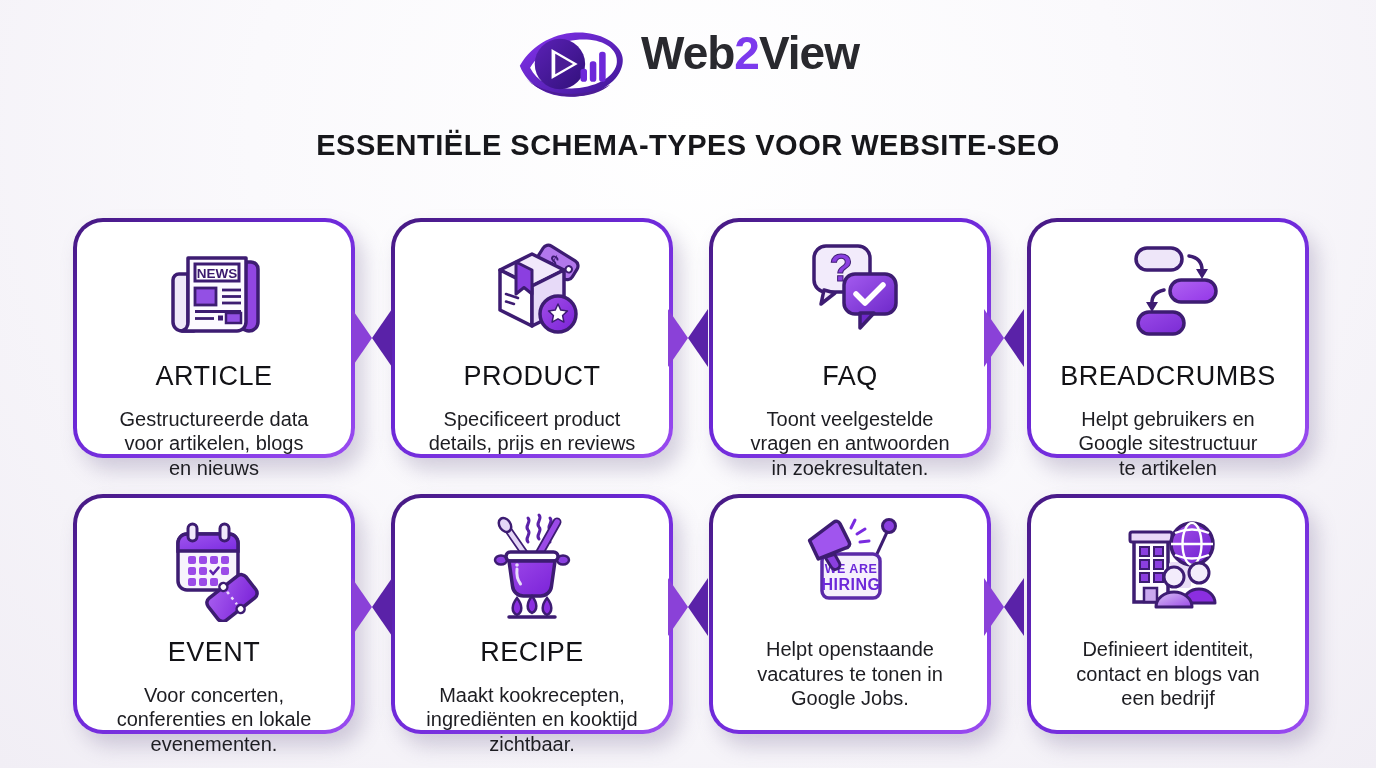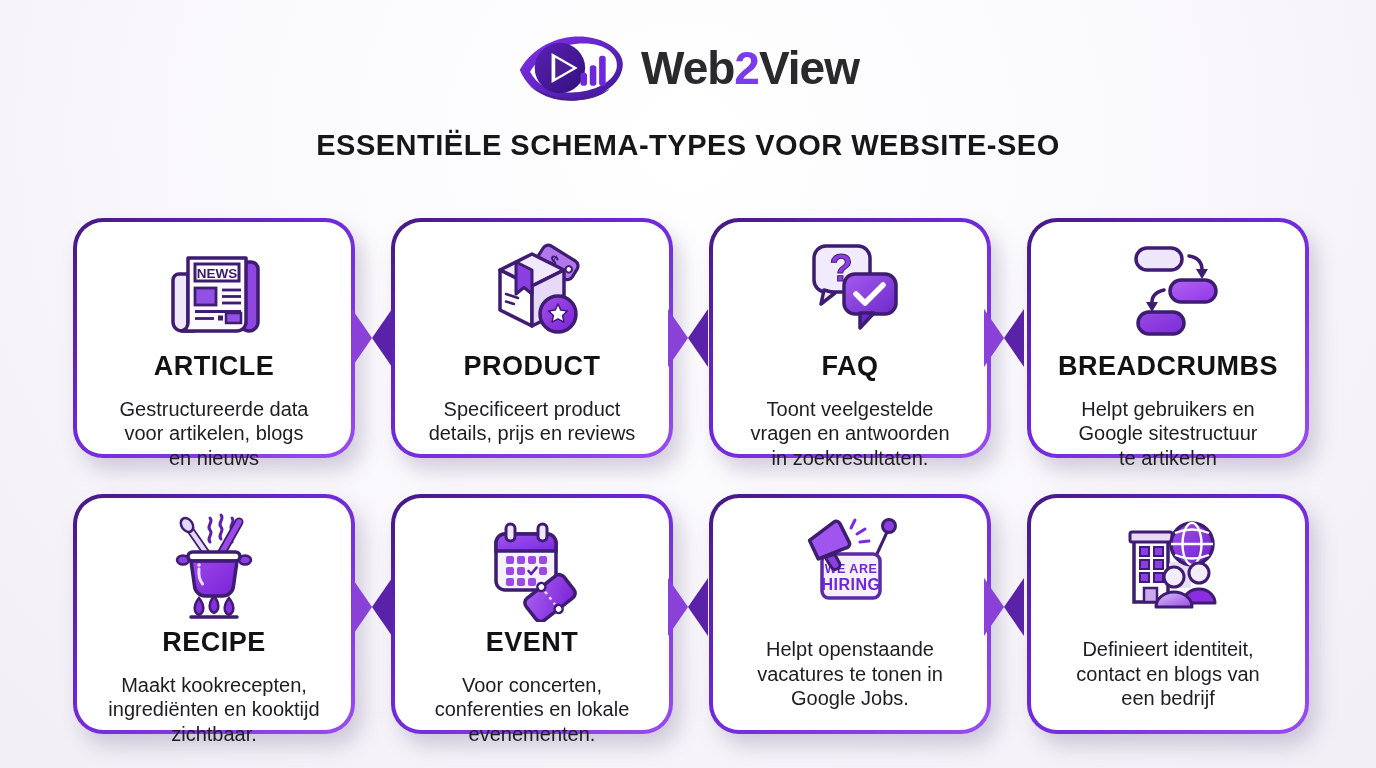--- a/index.html
+++ b/index.html
@@ -7,21 +7,21 @@
   body { font-family:"Liberation Sans", sans-serif; overflow:hidden; }
 
   .page {
     position:relative; width:1376px; height:768px;
     background: radial-gradient(ellipse at 50% 18%, #ffffff 0%, #faf9fc 45%, #f1eef5 100%);
   }
 
   
   .logo-row {
     position:absolute; top:26px; left:0; right:0; height:84px;
-    display:flex; justify-content:center; align-items:center; gap:12px;
+    display:flex; justify-content:center; gap:12px;
   }
   .logo-mark { width:112px; height:76px; }
   .logo-text { font-size:46px; font-weight:800; color:#29292e; letter-spacing:-1px; }
   .logo-text .accent { color:#7c3aed; }
 
   .title {
     position:absolute; top:129px; left:0; right:0;
     text-align:center; font-size:29px; font-weight:700;
     color:#17171b; letter-spacing:0.5px;
   }
@@ -37,22 +37,22 @@
     background:linear-gradient(140deg,#45197f 0%,#6d28d9 45%,#9a4cf0 100%);
     box-shadow:8px 12px 20px rgba(108,92,140,0.28);
   }
   .card-inner {
     width:100%; height:100%; border-radius:26px; background:#ffffff;
     display:flex; flex-direction:column; align-items:center; padding-top:12px;
   }
   .icon-wrap { height:112px; display:flex; align-items:center; justify-content:center; }
   .icon-wrap svg { width:112px; height:112px; }
   .card-title {
-    font-size:27px; font-weight:700; color:#121216; letter-spacing:0.5px;
-    margin-top:6px; line-height:1.1;
+    font-size:27px; font-weight:400; color:#121216; letter-spacing:0.5px;
+    margin-top:16px; line-height:1.1;
   }
   .card-desc {
     margin-top:15px; font-size:20px; line-height:1.23; color:#1d1d22;
     text-align:center; white-space:pre-line; max-width:262px;
   }
 
   
   .bowtie { position:absolute; width:40px; height:58px; }
   .bowtie svg { width:100%; height:100%; display:block; }
   .bt-1 { left:352px; top:309px; } .bt-2 { left:668px; top:309px; } .bt-3 { left:984px; top:309px; }
@@ -204,57 +204,20 @@
 Google sitestructuur
 te artikelen</p>
       </div>
     </section>
 
     <section class="card">
       <div class="card-inner">
         <div class="icon-wrap">
           <svg viewBox="0 0 112 112">
             <defs>
-              <linearGradient id="potG" x1="0" y1="0" x2="1" y2="1">
-                <stop offset="0" stop-color="#9b46e8"></stop>
-                  <stop offset="1" stop-color="#7a22d8"></stop>
-              </linearGradient>
-            </defs>
-            <path d="M52,8 c4,4 -4,8 0,12 c4,4 -4,8 0,12" fill="none" stroke="#5b21a8" stroke-width="3" stroke-linecap="round"></path>
-            <path d="M63,5 c4,4 -4,8 0,12 c4,4 -4,8 0,12" fill="none" stroke="#5b21a8" stroke-width="3" stroke-linecap="round"></path>
-            <path d="M74,8 c4,4 -4,8 0,12 c4,4 -4,8 0,12" fill="none" stroke="#5b21a8" stroke-width="3" stroke-linecap="round"></path>
-            <path d="M31,18 L49,44" stroke="#3d1c72" stroke-width="8" stroke-linecap="round"></path>
-            <path d="M31,18 L49,44" stroke="#e4d6f6" stroke-width="4.5" stroke-linecap="round"></path>
-            <ellipse cx="29" cy="15" rx="5.5" ry="7.5" transform="rotate(-35 29 15)" fill="#e4d6f6" stroke="#3d1c72" stroke-width="2.5"></ellipse>
-            <path d="M81,12 L63,44" stroke="#3d1c72" stroke-width="9" stroke-linecap="round"></path>
-            <path d="M81,12 L63,44" stroke="#9b4ae8" stroke-width="5.5" stroke-linecap="round"></path>
-            <ellipse cx="25" cy="50" rx="6" ry="4.5" fill="#8b3fe0" stroke="#3d1c72" stroke-width="2.5"></ellipse>
-            <ellipse cx="87" cy="50" rx="6" ry="4.5" fill="#8b3fe0" stroke="#3d1c72" stroke-width="2.5"></ellipse>
-            <rect x="30" y="42" width="52" height="9" rx="4.5" fill="#ffffff" stroke="#3d1c72" stroke-width="3.5"></rect>
-            <path d="M33,51 h46 l-3.5,25 a11,11 0 0 1 -11,10 h-17 a11,11 0 0 1 -11,-10 z" fill="url(#potG)" stroke="#3d1c72" stroke-width="3.5" stroke-linejoin="round"></path>
-            <path d="M41,59 q-1,9 3.5,15" fill="none" stroke="#e8defa" stroke-width="3" stroke-linecap="round"></path>
-            <circle cx="41" cy="55" r="1.8" fill="#e8defa"></circle>
-            <path d="M0,-9 C-5.5,-2 -6,5 0,8 C6,5 5.5,-2 0,-9 z" transform="translate(41,97)" fill="#8b2ee0" stroke="#3d1c72" stroke-width="2.5"></path>
-            <path d="M0,-9 C-5.5,-2 -6,5 0,8 C6,5 5.5,-2 0,-9 z" transform="translate(56,95)" fill="#8b2ee0" stroke="#3d1c72" stroke-width="2.5"></path>
-            <path d="M0,-9 C-5.5,-2 -6,5 0,8 C6,5 5.5,-2 0,-9 z" transform="translate(71,97)" fill="#8b2ee0" stroke="#3d1c72" stroke-width="2.5"></path>
-            <line x1="33" y1="107" x2="79" y2="107" stroke="#3d1c72" stroke-width="3.5" stroke-linecap="round"></line>
-          </svg>
-        </div>
-        <h2 class="card-title">RECIPE</h2>
-        <p class="card-desc">Maakt kookrecepten,
-ingrediënten en kooktijd
-zichtbaar.</p>
-      </div>
-    </section>
-
-    <section class="card">
-      <div class="card-inner">
-        <div class="icon-wrap">
-          <svg viewBox="0 0 112 112">
-            <defs>
               <linearGradient id="calG" x1="0" y1="0" x2="1" y2="1">
                 <stop offset="0" stop-color="#a055ee"></stop>
                   <stop offset="1" stop-color="#7a2be0"></stop>
               </linearGradient>
               <linearGradient id="tickG" x1="0" y1="0" x2="1" y2="1">
                 <stop offset="0" stop-color="#a85ef0"></stop>
                   <stop offset="1" stop-color="#7a22d8"></stop>
               </linearGradient>
             </defs>
             <rect x="20" y="24" width="60" height="56" rx="9" fill="#f7f3fc" stroke="#3d1c72" stroke-width="3.5"></rect>
@@ -284,20 +247,57 @@
         <p class="card-desc">Voor concerten,
 conferenties en lokale
 evenementen.</p>
       </div>
     </section>
 
     <section class="card">
       <div class="card-inner">
         <div class="icon-wrap">
           <svg viewBox="0 0 112 112">
+            <defs>
+              <linearGradient id="potG" x1="0" y1="0" x2="1" y2="1">
+                <stop offset="0" stop-color="#9b46e8"></stop>
+                  <stop offset="1" stop-color="#7a22d8"></stop>
+              </linearGradient>
+            </defs>
+            <path d="M52,8 c4,4 -4,8 0,12 c4,4 -4,8 0,12" fill="none" stroke="#5b21a8" stroke-width="3" stroke-linecap="round"></path>
+            <path d="M63,5 c4,4 -4,8 0,12 c4,4 -4,8 0,12" fill="none" stroke="#5b21a8" stroke-width="3" stroke-linecap="round"></path>
+            <path d="M74,8 c4,4 -4,8 0,12 c4,4 -4,8 0,12" fill="none" stroke="#5b21a8" stroke-width="3" stroke-linecap="round"></path>
+            <path d="M31,18 L49,44" stroke="#3d1c72" stroke-width="8" stroke-linecap="round"></path>
+            <path d="M31,18 L49,44" stroke="#e4d6f6" stroke-width="4.5" stroke-linecap="round"></path>
+            <ellipse cx="29" cy="15" rx="5.5" ry="7.5" transform="rotate(-35 29 15)" fill="#e4d6f6" stroke="#3d1c72" stroke-width="2.5"></ellipse>
+            <path d="M81,12 L63,44" stroke="#3d1c72" stroke-width="9" stroke-linecap="round"></path>
+            <path d="M81,12 L63,44" stroke="#9b4ae8" stroke-width="5.5" stroke-linecap="round"></path>
+            <ellipse cx="25" cy="50" rx="6" ry="4.5" fill="#8b3fe0" stroke="#3d1c72" stroke-width="2.5"></ellipse>
+            <ellipse cx="87" cy="50" rx="6" ry="4.5" fill="#8b3fe0" stroke="#3d1c72" stroke-width="2.5"></ellipse>
+            <rect x="30" y="42" width="52" height="9" rx="4.5" fill="#ffffff" stroke="#3d1c72" stroke-width="3.5"></rect>
+            <path d="M33,51 h46 l-3.5,25 a11,11 0 0 1 -11,10 h-17 a11,11 0 0 1 -11,-10 z" fill="url(#potG)" stroke="#3d1c72" stroke-width="3.5" stroke-linejoin="round"></path>
+            <path d="M41,59 q-1,9 3.5,15" fill="none" stroke="#e8defa" stroke-width="3" stroke-linecap="round"></path>
+            <circle cx="41" cy="55" r="1.8" fill="#e8defa"></circle>
+            <path d="M0,-9 C-5.5,-2 -6,5 0,8 C6,5 5.5,-2 0,-9 z" transform="translate(41,97)" fill="#8b2ee0" stroke="#3d1c72" stroke-width="2.5"></path>
+            <path d="M0,-9 C-5.5,-2 -6,5 0,8 C6,5 5.5,-2 0,-9 z" transform="translate(56,95)" fill="#8b2ee0" stroke="#3d1c72" stroke-width="2.5"></path>
+            <path d="M0,-9 C-5.5,-2 -6,5 0,8 C6,5 5.5,-2 0,-9 z" transform="translate(71,97)" fill="#8b2ee0" stroke="#3d1c72" stroke-width="2.5"></path>
+            <line x1="33" y1="107" x2="79" y2="107" stroke="#3d1c72" stroke-width="3.5" stroke-linecap="round"></line>
+          </svg>
+        </div>
+        <h2 class="card-title">RECIPE</h2>
+        <p class="card-desc">Maakt kookrecepten,
+ingrediënten en kooktijd
+zichtbaar.</p>
+      </div>
+    </section>
+
+    <section class="card">
+      <div class="card-inner">
+        <div class="icon-wrap">
+          <svg viewBox="0 0 112 112">
             <line x1="82" y1="46" x2="94" y2="20" stroke="#3d1c72" stroke-width="3"></line>
             <circle cx="95" cy="16" r="6.5" fill="#8b3fe0" stroke="#3d1c72" stroke-width="3"></circle>
             <rect x="28" y="44" width="58" height="44" rx="7" fill="#f6f0fc" stroke="#5b2aa8" stroke-width="3.5"></rect>
             <text x="57" y="63" text-anchor="middle" font-size="12.5" font-weight="800" fill="#6d28d9" letter-spacing="0.5">WE ARE</text>
             <text x="57" y="80" text-anchor="middle" font-size="16" font-weight="800" fill="#6d28d9" letter-spacing="0.5">HIRING</text>
             <g transform="rotate(-14 34 30)">
               <path d="M16,26 L44,14 a4,4 0 0 1 5.5,3 l4.5,20 a4,4 0 0 1 -4.5,5 L20,46 z" fill="#a055ee" stroke="#3d1c72" stroke-width="3.5" stroke-linejoin="round"></path>
               <path d="M27,46 l3.5,11 a4.5,4.5 0 0 0 9,-2.5 l-2.5,-9 z" fill="#8b3fe0" stroke="#3d1c72" stroke-width="3" stroke-linejoin="round"></path>
             </g>
             <line x1="57" y1="18" x2="61" y2="10" stroke="#7a2be0" stroke-width="3" stroke-linecap="round"></line>

